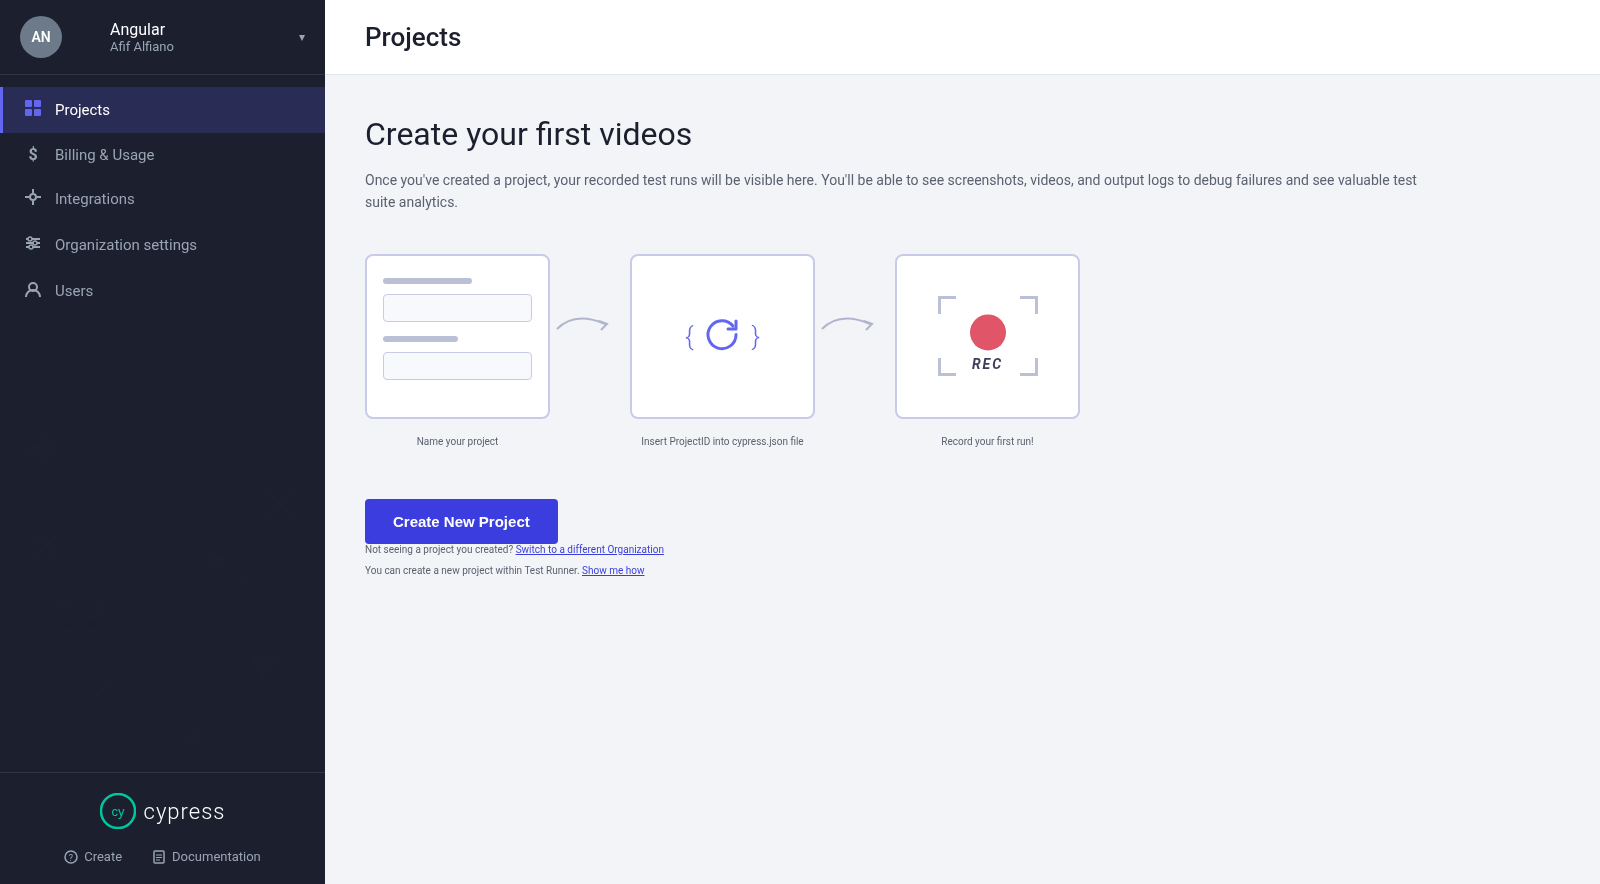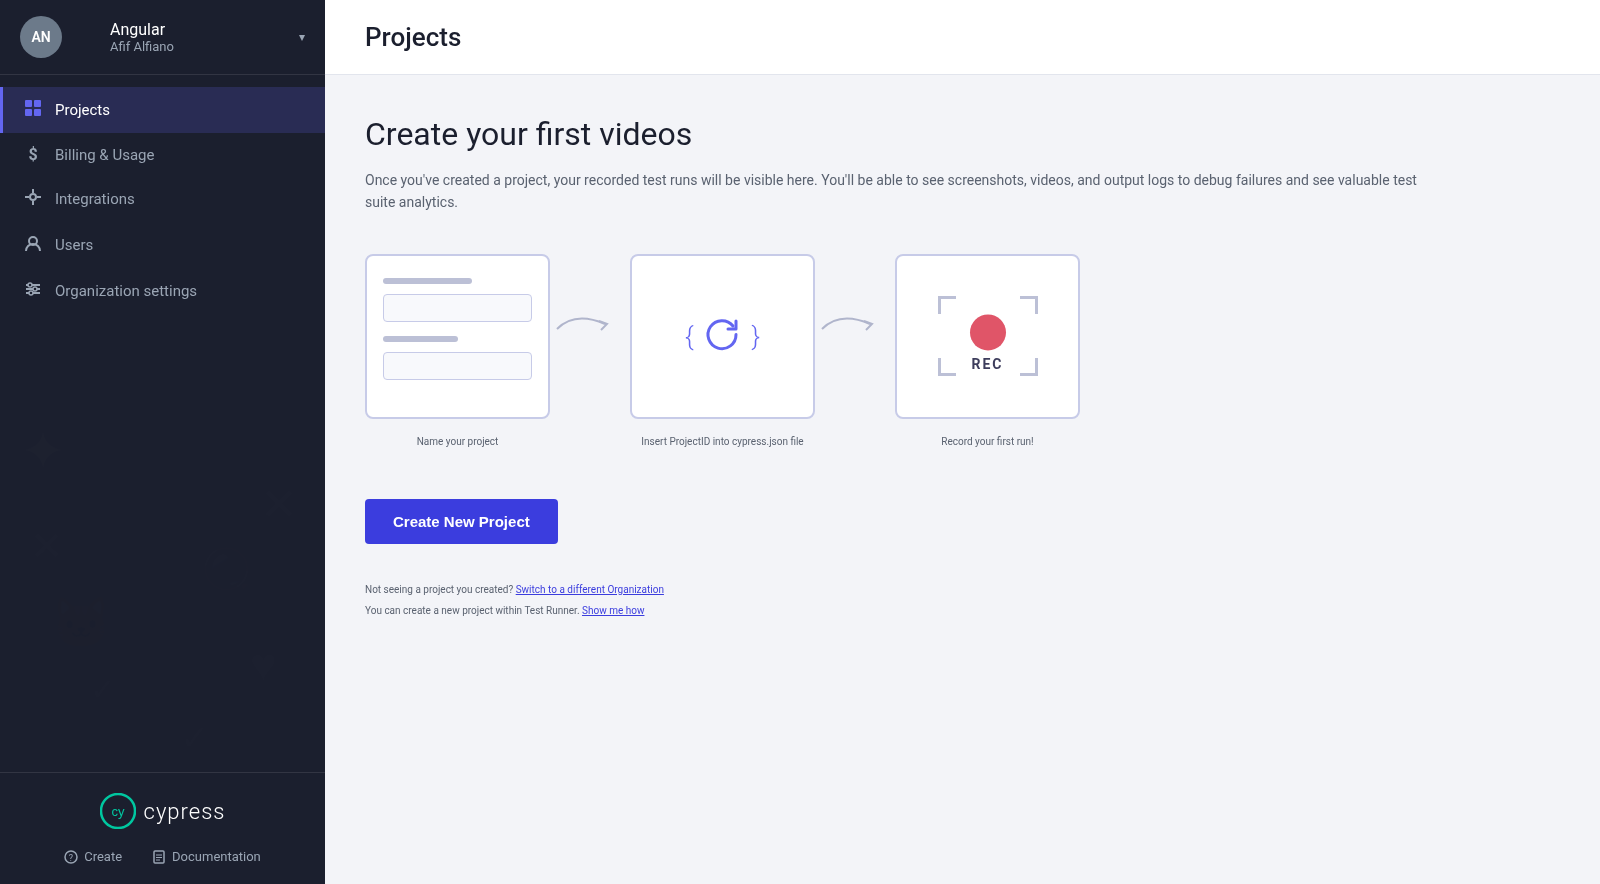--- a/index.html
+++ b/index.html
@@ -254,20 +254,21 @@
       display: flex;
       flex-direction: column;
       align-items: center;
       gap: 6px;
     }
 
     .rec-frame {
       position: relative;
       width: 100px;
       height: 80px;
+      font-style: italic;
     }
 
     .corner {
       position: absolute;
       width: 18px;
       height: 18px;
       border-color: #bcc0d6;
       border-style: solid;
     }
 
@@ -301,21 +302,20 @@
     
     .create-btn {
       background: #3b3dde;
       color: #fff;
       border: none;
       border-radius: 4px;
       padding: 14px 28px;
       font-size: 15px;
       font-weight: 600;
       cursor: pointer;
-      margin-bottom: 40px;
     }
 
     .footer-text {
       font-size: 10px;
       color: #5a6270;
       margin-bottom: 10px;
     }
 
     .footer-link-blue {
       color: #3b3dde;
@@ -372,38 +372,38 @@
           <line x1="9" y1="13" x2="9" y2="17" stroke="#9aa5b4" stroke-width="2"></line>
           <line x1="1" y1="9" x2="5" y2="9" stroke="#9aa5b4" stroke-width="2"></line>
           <line x1="13" y1="9" x2="17" y2="9" stroke="#9aa5b4" stroke-width="2"></line>
         </svg>
       </span>
       <span>Integrations</span>
     </div>
     <div class="nav-item">
       <span class="nav-icon">
         <svg width="18" height="18" viewBox="0 0 18 18" fill="none" xmlns="http://www.w3.org/2000/svg">
-          <circle cx="9" cy="7" r="4" stroke="#9aa5b4" stroke-width="2"></circle>
-          <path d="M2 17c0-3.866 3.134-7 7-7s7 3.134 7 7" stroke="#9aa5b4" stroke-width="2" fill="none"></path>
-        </svg>
-      </span>
-      <span>Users</span>
-    </div>
-    <div class="nav-item">
-      <span class="nav-icon">
-        <svg width="18" height="18" viewBox="0 0 18 18" fill="none" xmlns="http://www.w3.org/2000/svg">
           <line x1="2" y1="5" x2="16" y2="5" stroke="#9aa5b4" stroke-width="2"></line>
           <line x1="2" y1="9" x2="16" y2="9" stroke="#9aa5b4" stroke-width="2"></line>
           <line x1="2" y1="13" x2="16" y2="13" stroke="#9aa5b4" stroke-width="2"></line>
           <circle cx="6" cy="5" r="2" fill="#1b1f2e" stroke="#9aa5b4" stroke-width="1.5"></circle>
           <circle cx="11" cy="9" r="2" fill="#1b1f2e" stroke="#9aa5b4" stroke-width="1.5"></circle>
           <circle cx="7" cy="13" r="2" fill="#1b1f2e" stroke="#9aa5b4" stroke-width="1.5"></circle>
         </svg>
       </span>
       <span>Organization settings</span>
+    </div>
+    <div class="nav-item">
+      <span class="nav-icon">
+        <svg width="18" height="18" viewBox="0 0 18 18" fill="none" xmlns="http://www.w3.org/2000/svg">
+          <circle cx="9" cy="7" r="4" stroke="#9aa5b4" stroke-width="2"></circle>
+          <path d="M2 17c0-3.866 3.134-7 7-7s7 3.134 7 7" stroke="#9aa5b4" stroke-width="2" fill="none"></path>
+        </svg>
+      </span>
+      <span>Users</span>
     </div>
   </nav>
 
   <div class="sidebar-footer">
     <div class="cypress-logo">
       <svg class="cypress-logo-icon" viewBox="0 0 36 36" xmlns="http://www.w3.org/2000/svg">
         <circle cx="18" cy="18" r="17" fill="none" stroke="#00c7a0" stroke-width="2.5"></circle>
         <text x="18" y="23" text-anchor="middle" font-size="13" fill="#00c7a0" font-family="sans-serif">cy</text>
       </svg>
       <span class="cypress-logo-text">cypress</span>

